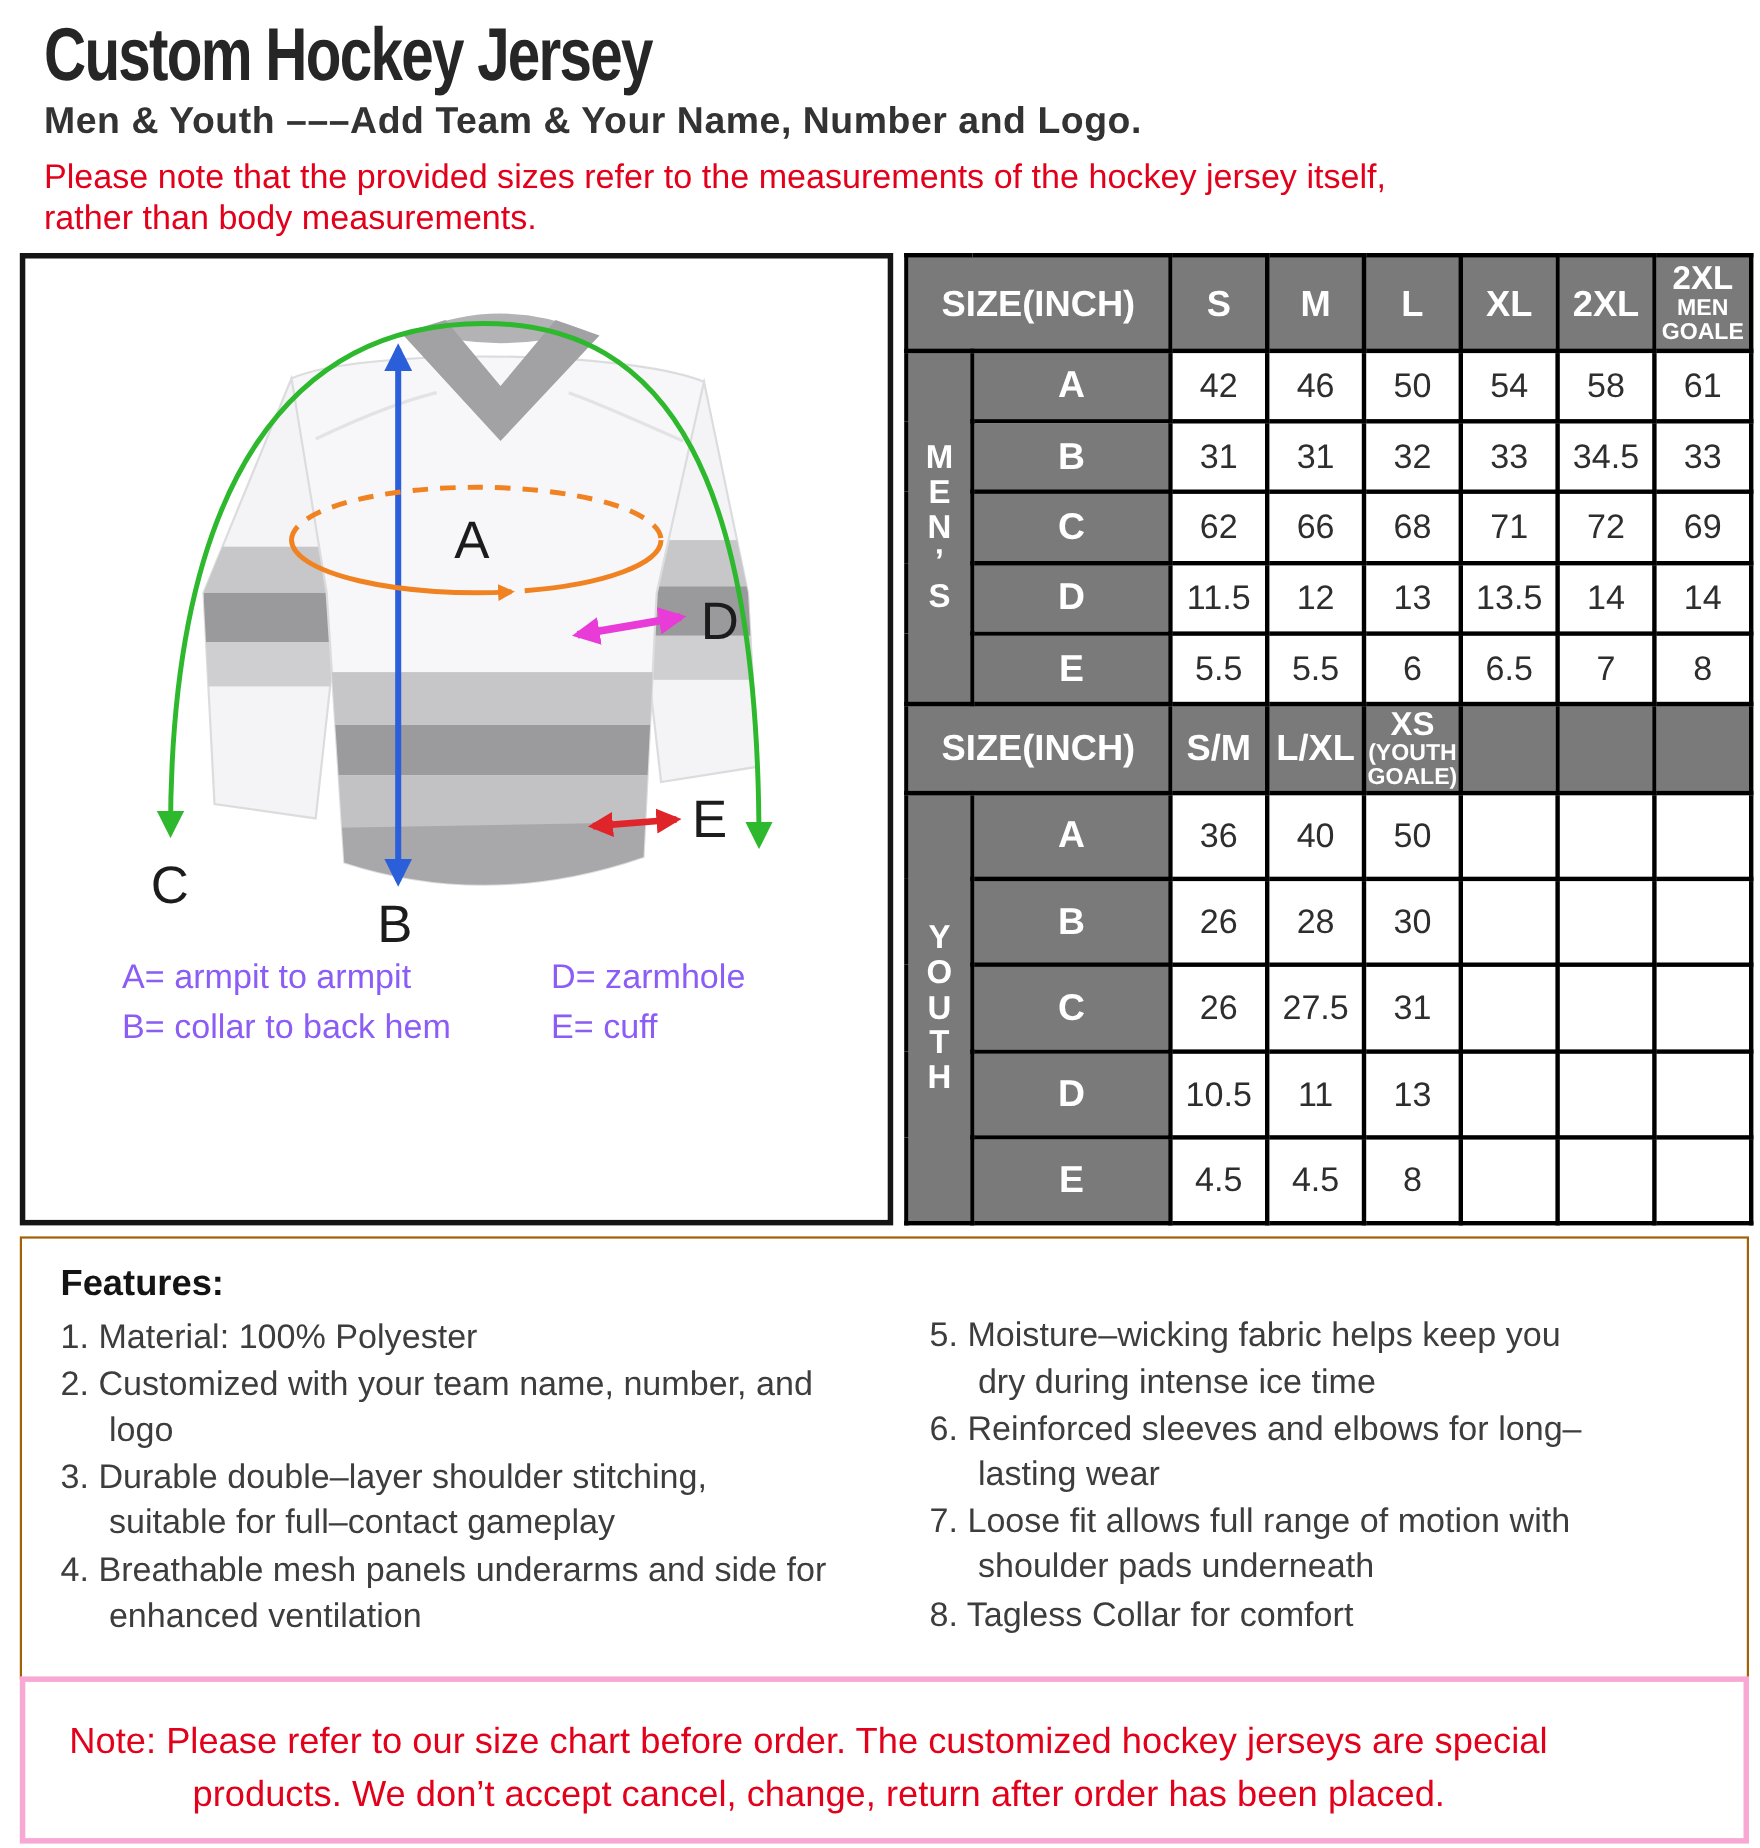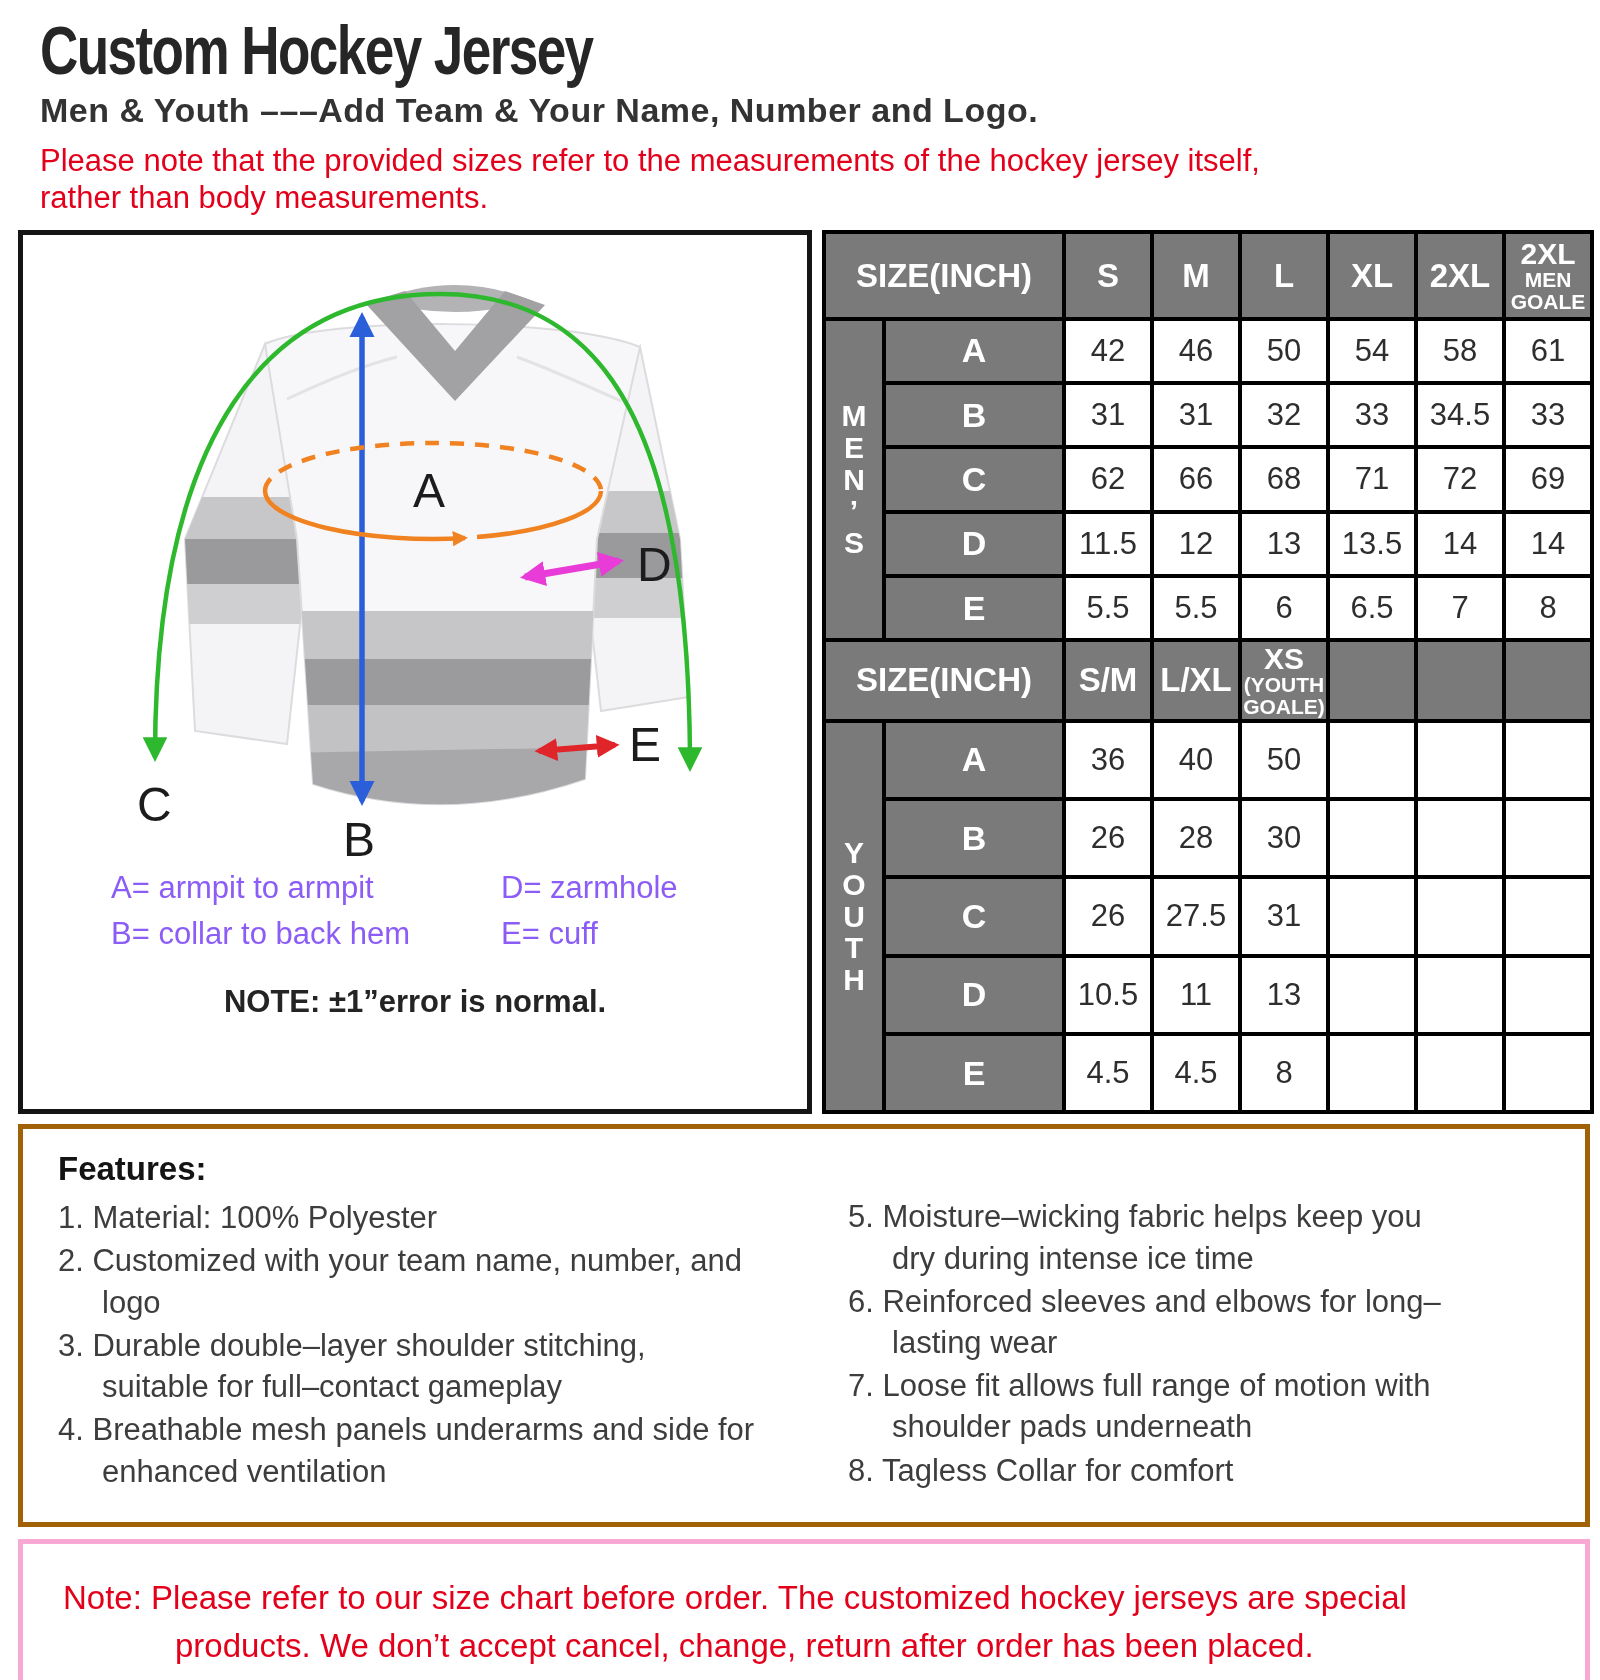--- a/index.html
+++ b/index.html
@@ -33,21 +33,21 @@
   td.h.empty{background:#7a7a7a;}
   .r-hdr1{height:86px;}
   .r-hdr2{height:80px;}
   .r-men{height:64px;}
   .r-youth{height:78px;}
   td.cell-group{background:#7a7a7a;color:#fff;font-weight:700;font-size:30px;line-height:1.06;white-space:pre-line;}
   td.cell-letter{background:#7a7a7a;color:#fff;font-weight:700;font-size:34px;}
   td.cell-val{background:#fff;color:#2e2e2e;font-size:31px;font-weight:400;}
 
   
-  .features-box{margin:10px 8px 17px 18px;width:1572px;height:403px;border:5px solid #a16207;
+  .features-box{margin:10px 8px 2px 18px;width:1572px;height:403px;border:2px solid #a16207;
                 box-sizing:border-box;padding:18px 0 0 35px;display:flex;}
   .feat-col{font-size:31px;color:#3d3d3d;line-height:1.33;}
   .feat-col.left{width:700px;}
   .feat-col.right{width:620px;margin-left:90px;padding-top:49px;}
   .feat-heading{font-size:33px;font-weight:700;color:#141414;margin-bottom:6px;}
   .feat-item{padding-left:44px;text-indent:-44px;margin-bottom:2px;}
 
   
   .note-box{margin:-5px 8px 0 18px;width:1572px;height:152px;border:5px solid #f9a8d4;
             box-sizing:border-box;padding:30px 40px 0 40px;}
@@ -149,21 +149,20 @@
         <div class="legend-col first">
             <div class="feat-item">A= armpit to armpit</div>
             <div class="feat-item">B= collar to back hem</div>
           </div>
         <div class="legend-col">
             <div class="feat-item">D= zarmhole</div>
             <div class="feat-item">E= cuff</div>
           </div>
       </div>
 
-      <div class="diagram-note">NOTE:  ±1”error is normal.</div>
     </div>
 
     <div class="table-box">
       <table class="size-chart">
         <colgroup>
           <col style="width:60px">
             <col style="width:180px">
           <col style="width:88px">
             <col style="width:88px">
             <col style="width:88px">

